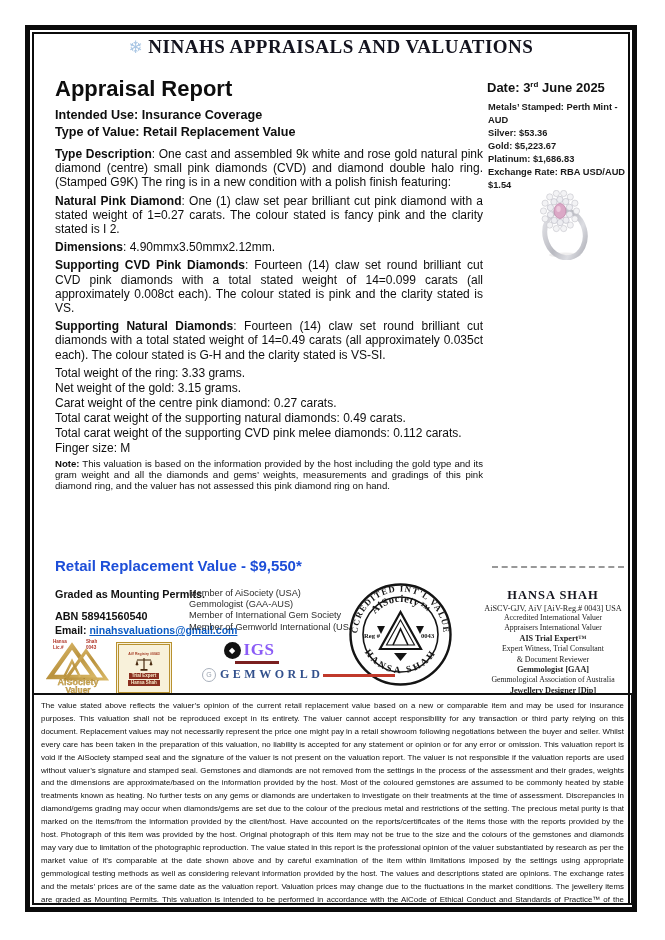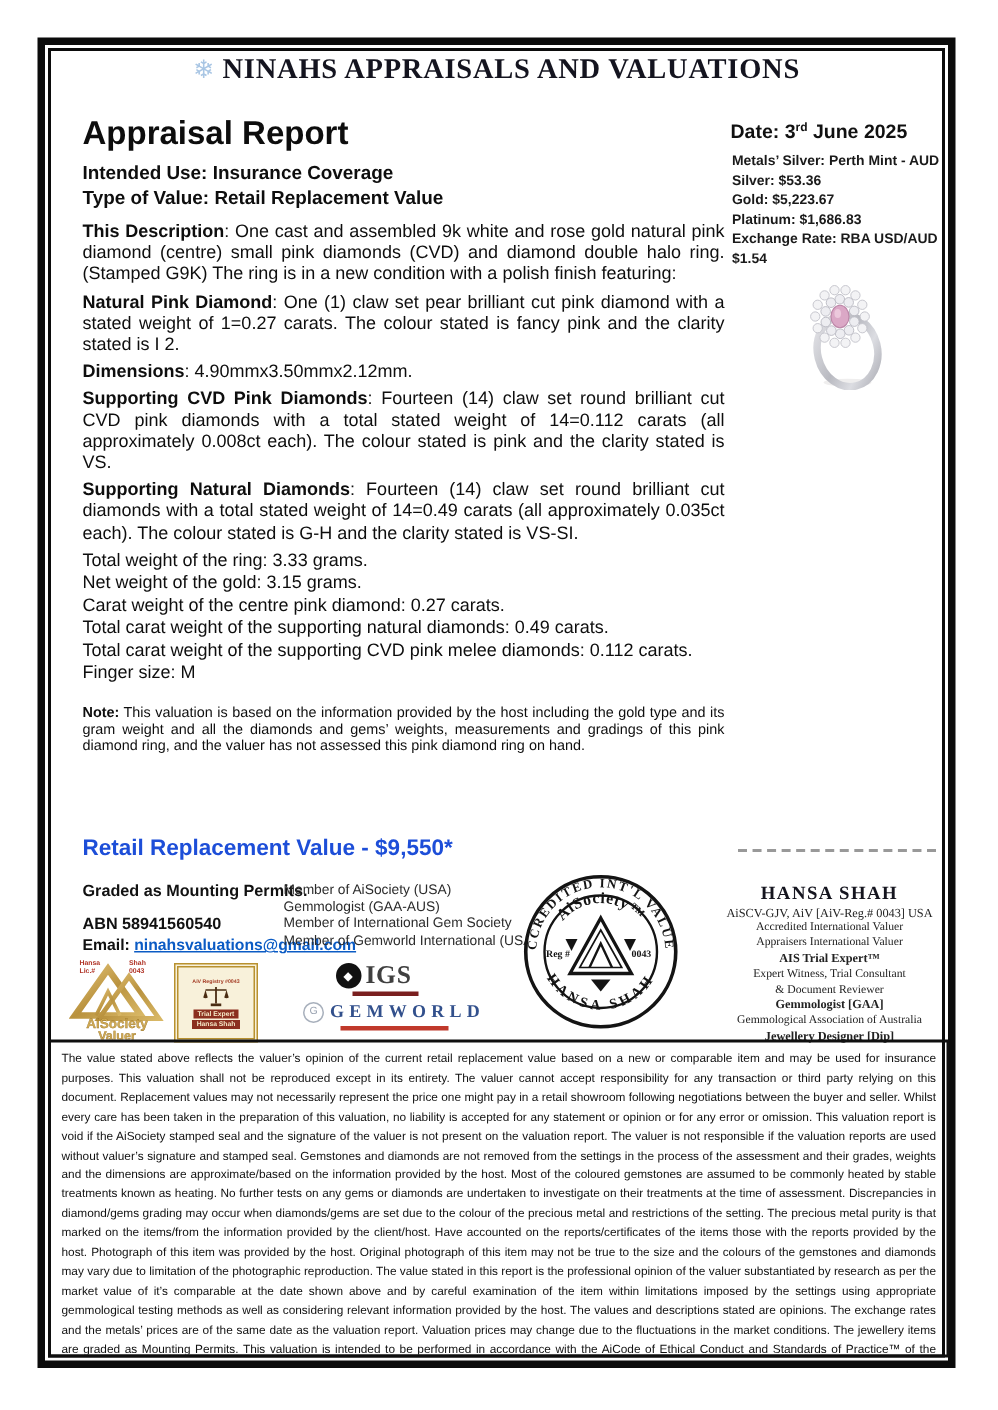--- a/index.html
+++ b/index.html
@@ -16,21 +16,21 @@
   .report-title{position:absolute;left:55px;top:76px;font-size:22px;font-weight:bold;color:#0d0d0d;}
   .date-line{position:absolute;left:487px;top:80px;font-size:13px;font-weight:bold;}
   .date-line sup{font-size:8px;margin-top:47px;}
   .metals{position:absolute;left:488px;top:101px;width:152px;font-size:9.3px;font-weight:bold;line-height:13px;color:#1a1a1a;}
   
   .maincol{position:absolute;left:55px;top:107px;width:428px;font-size:12px;line-height:14.2px;color:#0e0e0e;}
   .headlines{font-weight:bold;font-size:12.6px;line-height:17px;margin-bottom:6px;}
   .para{text-align:justify;margin-bottom:4px;}
   .para b{font-weight:bold;}
   .totals{margin-top:3px;line-height:15px;}
-  .note{margin-top:14px;font-size:9.6px;line-height:11px;text-align:justify;}
+  .note{margin-top:2px;font-size:9.6px;line-height:11px;text-align:justify;}
   .value-line{position:absolute;left:55px;top:557px;font-size:15px;font-weight:bold;color:#1d4ed8;}
   
   .ring{position:absolute;left:531px;top:190px;width:66px;height:70px;}
   
   .graded{position:absolute;left:55px;top:588px;font-size:10.8px;font-weight:bold;}
   .abn{position:absolute;left:55px;top:610px;font-size:10.8px;font-weight:bold;}
   .email{position:absolute;left:55px;top:624px;font-size:10.5px;font-weight:bold;}
   .email a{color:#0b5bc4;text-decoration:underline;}
   .members{position:absolute;left:189px;top:588px;font-size:9.2px;line-height:11.2px;color:#2c2c2c;}
   .stamp{position:absolute;left:348px;top:582px;width:105px;height:105px;}
@@ -44,23 +44,23 @@
   
   .gold-logo{position:absolute;left:46px;top:637px;width:64px;height:56px;}
   .seal{position:absolute;left:116px;top:642px;width:50px;height:47px;border:3px double #b8912f;
         background:#f8f1da;display:flex;flex-direction:column;align-items:center;justify-content:center;gap:1px;}
   .seal .seal-top{font-size:3.5px;color:#a33a22;font-weight:bold;}
   .seal .banner{background:#8b2f1f;color:#f5e9c8;font-size:4.5px;line-height:6px;padding:0 3px;font-weight:bold;}
   .igs{position:absolute;left:219px;top:640px;display:flex;flex-direction:column;align-items:center;}
   .igs-row{display:flex;align-items:center;gap:3px;}
   .igs-circle{width:17px;height:17px;border-radius:50%;background:#111;color:#fff;display:flex;
               align-items:center;justify-content:center;font-size:8px;}
-  .igs-text{font-family:"Liberation Serif",serif;font-weight:900;font-size:17px;color:#404040;letter-spacing:.5px;}
+  .igs-text{font-family:"Liberation Serif",serif;font-weight:900;font-size:17px;color:#8b5cf6;letter-spacing:.5px;}
   .igs-bar{width:44px;height:3px;background:#7a1f1f;margin-top:1px;margin-left:16px;}
-  .gemworld{position:absolute;left:202px;top:667px;display:flex;flex-direction:column;align-items:center;}
+  .gemworld{position:absolute;left:202px;top:667px;display:flex;flex-direction:row;align-items:center;}
   .gw-row{display:flex;align-items:center;gap:4px;}
   .gw-circle{width:12px;height:12px;border-radius:50%;border:1px solid #a8b0bc;color:#99a2b0;
              font-size:7px;display:flex;align-items:center;justify-content:center;}
   .gw-text{font-family:"Liberation Serif",serif;font-weight:bold;font-size:12px;letter-spacing:3.5px;color:#32508c;}
   .gw-bar{width:72px;height:2.5px;background:#c0392b;margin-top:2px;}
   
   .disclaimer{position:absolute;left:32px;top:693px;width:601px;height:212px;border:2px solid #0f0f0f;
               box-sizing:border-box;padding:5px 7px;font-size:7.9px;line-height:12.9px;
               text-align:justify;color:#101010;overflow:hidden;}
 </style>
@@ -74,36 +74,36 @@
 
   <div class="brand">
     <span class="flake">❄</span><span>NINAHS APPRAISALS AND VALUATIONS</span>
   </div>
 
   <div class="report-title">Appraisal Report</div>
 
   <div class="date-line"><span>Date: </span><span>3</span><sup>rd</sup><span> June 2025</span></div>
 
   <div class="metals">
-    <div>Metals’ Silver: Perth Mint - AUD</div>
+    <div>Metals’ Stamped: Perth Mint - AUD</div>
     <div>Silver: $53.36</div>
     <div>Gold: $5,223.67</div>
     <div>Platinum: $1,686.83</div>
     <div>Exchange Rate: RBA USD/AUD $1.54</div>
   </div>
 
   <div class="maincol">
     <div class="headlines">
       <div>Intended Use: Insurance Coverage</div>
       <div>Type of Value: Retail Replacement Value</div>
     </div>
-    <div class="para"><b>This Description</b><span>: One cast and assembled 9k white and rose gold natural pink diamond (centre) small pink diamonds (CVD) and diamond double halo ring. (Stamped G9K) The ring is in a new condition with a polish finish featuring:</span></div>
+    <div class="para"><b>Type Description</b><span>: One cast and assembled 9k white and rose gold natural pink diamond (centre) small pink diamonds (CVD) and diamond double halo ring. (Stamped G9K) The ring is in a new condition with a polish finish featuring:</span></div>
     <div class="para"><b>Natural Pink Diamond</b><span>: One (1) claw set pear brilliant cut pink diamond with a stated weight of 1=0.27 carats. The colour stated is fancy pink and the clarity stated is I 2.</span></div>
     <div class="para"><b>Dimensions</b><span>: 4.90mmx3.50mmx2.12mm.</span></div>
-    <div class="para"><b>Supporting CVD Pink Diamonds</b><span>: Fourteen (14) claw set round brilliant cut CVD pink diamonds with a total stated weight of 14=0.112 carats (all approximately 0.008ct each). The colour stated is pink and the clarity stated is VS.</span></div>
+    <div class="para"><b>Supporting CVD Pink Diamonds</b><span>: Fourteen (14) claw set round brilliant cut CVD pink diamonds with a total stated weight of 14=0.099 carats (all approximately 0.008ct each). The colour stated is pink and the clarity stated is VS.</span></div>
     <div class="para"><b>Supporting Natural Diamonds</b><span>: Fourteen (14) claw set round brilliant cut diamonds with a total stated weight of 14=0.49 carats (all approximately 0.035ct each). The colour stated is G-H and the clarity stated is VS-SI.</span></div>
     <div class="totals">
       <div>Total weight of the ring: 3.33 grams.</div>
       <div>Net weight of the gold: 3.15 grams.</div>
       <div>Carat weight of the centre pink diamond: 0.27 carats.</div>
       <div>Total carat weight of the supporting natural diamonds: 0.49 carats.</div>
       <div>Total carat weight of the supporting CVD pink melee diamonds: 0.112 carats.</div>
       <div>Finger size: M</div>
     </div>
     <div class="note"><b>Note:</b><span> This valuation is based on the information provided by the host including the gold type and its gram weight and all the diamonds and gems’ weights, measurements and gradings of this pink diamond ring, and the valuer has not assessed this pink diamond ring on hand.</span></div>

